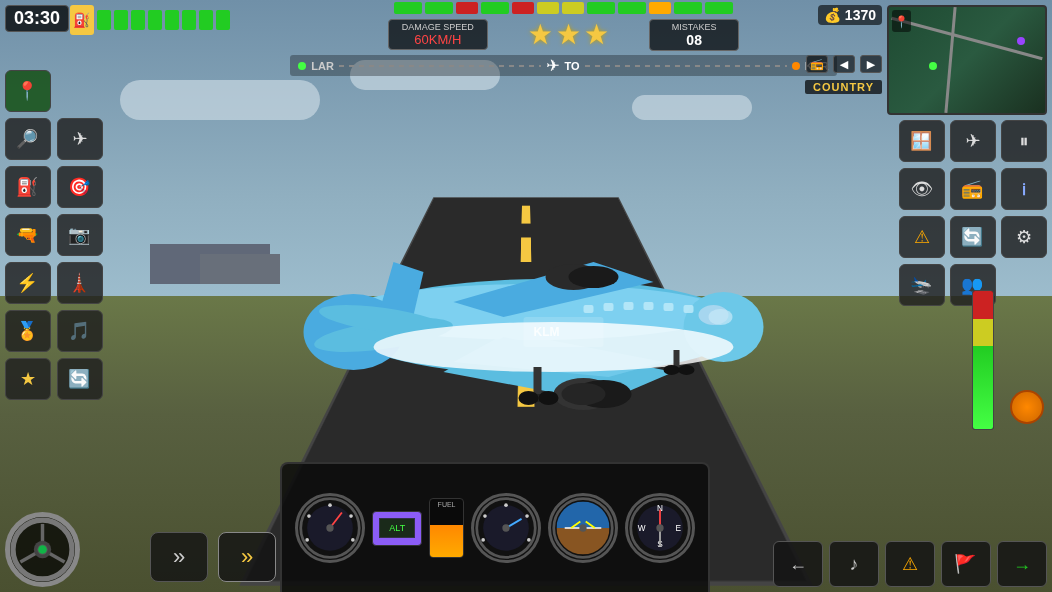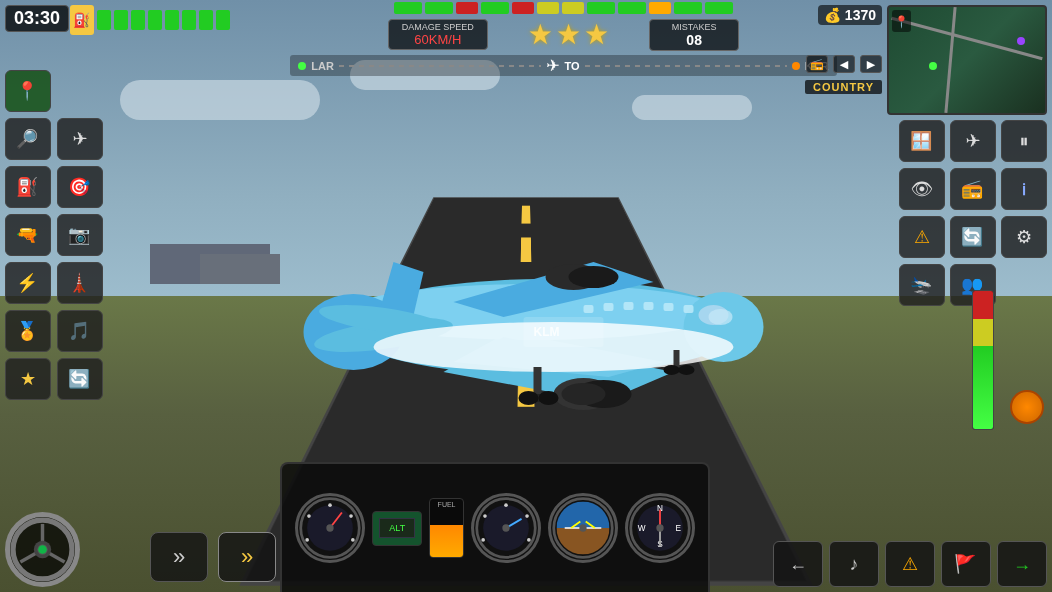--- a/index.html
+++ b/index.html
@@ -368,21 +368,21 @@
       display: flex;
       align-items: center;
       justify-content: center;
       position: relative;
       font-size: 9px;
       color: #aaa;
     }
     .small-display {
       width: 50px;
       height: 35px;
-      background: #14532d;
+      background: #8b5cf6;
       border: 1px solid #333;
       border-radius: 4px;
       display: flex;
       align-items: center;
       justify-content: center;
     }
     .fuel-display-rect {
       width: 35px;
       height: 60px;
       background: #0a0a0a;

